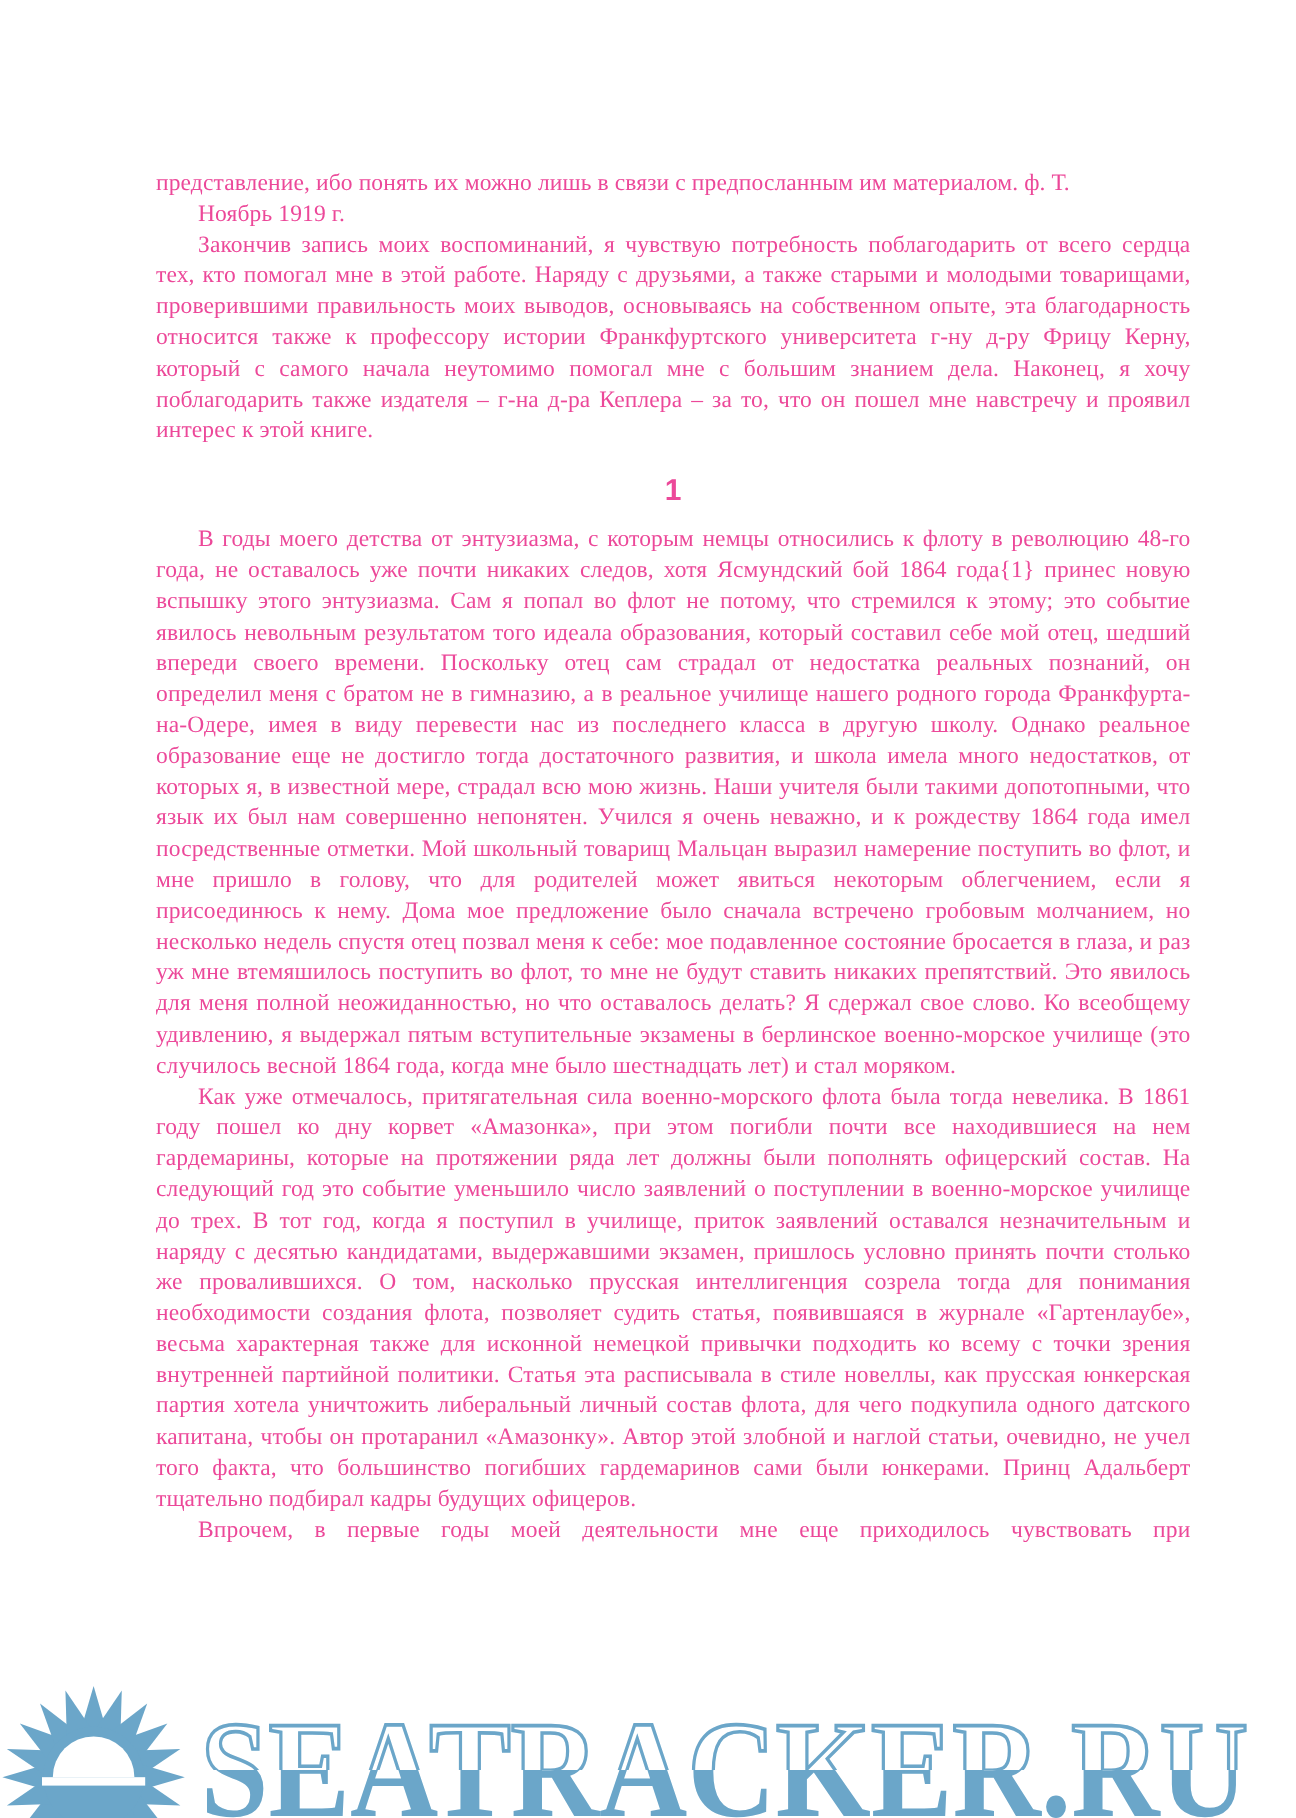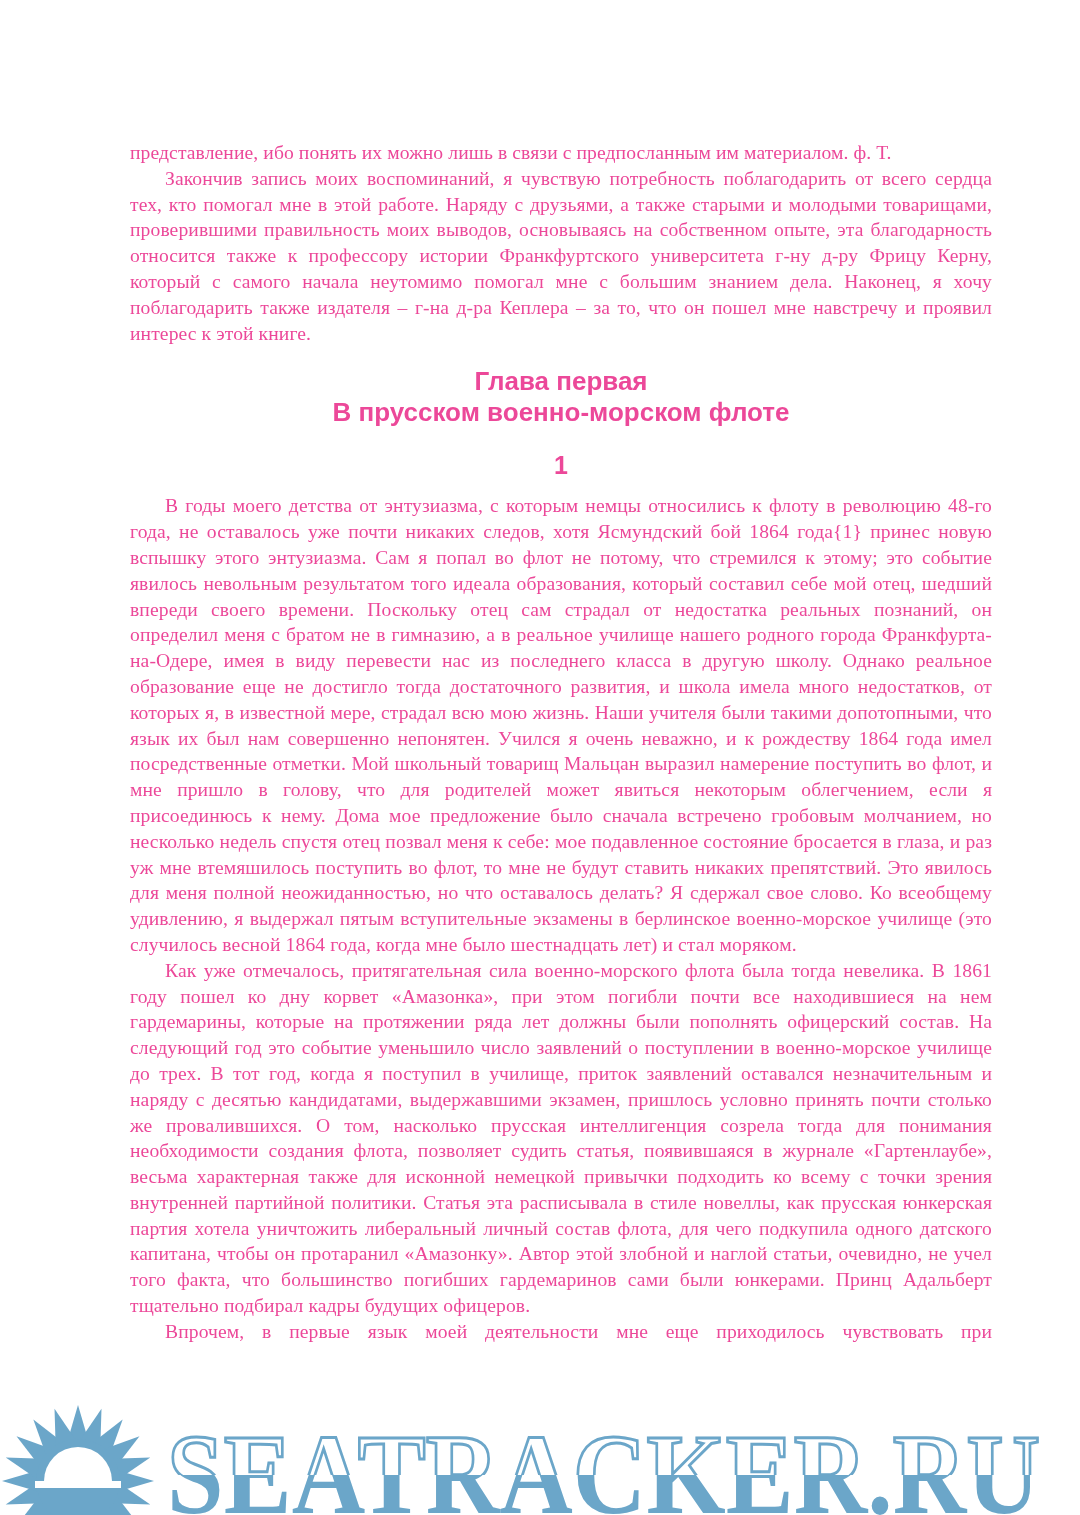--- a/index.html
+++ b/index.html
@@ -62,32 +62,29 @@
   .wm-text-top { fill: #ffffff; stroke: #6ba6c9; stroke-width: 3px; }
   .wm-text-bottom { fill: #6ba6c9; }
 </style>
 </head>
 <body>
 
 <div class="page">
 
   <div class="text-col">
     <p>представление, ибо понять их можно лишь в связи с предпосланным им материалом. ф. Т.</p>
+    <p class="indent">Ноябрь 1919 г.</p>
     <p class="indent">Закончив запись моих воспоминаний, я чувствую потребность поблагодарить от всего сердца тех, кто помогал мне в этой работе. Наряду с друзьями, а также старыми и молодыми товарищами, проверившими правильность моих выводов, основываясь на собственном опыте, эта благодарность относится также к профессору истории Франкфуртского университета г-ну д-ру Фрицу Керну, который с самого начала неутомимо помогал мне с большим знанием дела. Наконец, я хочу поблагодарить также издателя – г-на д-ра Кеплера – за то, что он пошел мне навстречу и проявил интерес к этой книге.</p>
 
-    <div class="chapter-heading">
-      <div>Глава первая</div>
-      <div>В прусском военно-морском флоте</div>
-    </div>
 
     <div class="section-number">1</div>
 
     <p class="indent">В годы моего детства от энтузиазма, с которым немцы относились к флоту в революцию 48-го года, не оставалось уже почти никаких следов, хотя Ясмундский бой 1864 года{1} принес новую вспышку этого энтузиазма. Сам я попал во флот не потому, что стремился к этому; это событие явилось невольным результатом того идеала образования, который составил себе мой отец, шедший впереди своего времени. Поскольку отец сам страдал от недостатка реальных познаний, он определил меня с братом не в гимназию, а в реальное училище нашего родного города Франкфурта-на-Одере, имея в виду перевести нас из последнего класса в другую школу. Однако реальное образование еще не достигло тогда достаточного развития, и школа имела много недостатков, от которых я, в известной мере, страдал всю мою жизнь. Наши учителя были такими допотопными, что язык их был нам совершенно непонятен. Учился я очень неважно, и к рождеству 1864 года имел посредственные отметки. Мой школьный товарищ Мальцан выразил намерение поступить во флот, и мне пришло в голову, что для родителей может явиться некоторым облегчением, если я присоединюсь к нему. Дома мое предложение было сначала встречено гробовым молчанием, но несколько недель спустя отец позвал меня к себе: мое подавленное состояние бросается в глаза, и раз уж мне втемяшилось поступить во флот, то мне не будут ставить никаких препятствий. Это явилось для меня полной неожиданностью, но что оставалось делать? Я сдержал свое слово. Ко всеобщему удивлению, я выдержал пятым вступительные экзамены в берлинское военно-морское училище (это случилось весной 1864 года, когда мне было шестнадцать лет) и стал моряком.</p>
     <p class="indent">Как уже отмечалось, притягательная сила военно-морского флота была тогда невелика. В 1861 году пошел ко дну корвет «Амазонка», при этом погибли почти все находившиеся на нем гардемарины, которые на протяжении ряда лет должны были пополнять офицерский состав. На следующий год это событие уменьшило число заявлений о поступлении в военно-морское училище до трех. В тот год, когда я поступил в училище, приток заявлений оставался незначительным и наряду с десятью кандидатами, выдержавшими экзамен, пришлось условно принять почти столько же провалившихся. О том, насколько прусская интеллигенция созрела тогда для понимания необходимости создания флота, позволяет судить статья, появившаяся в журнале «Гартенлаубе», весьма характерная также для исконной немецкой привычки подходить ко всему с точки зрения внутренней партийной политики. Статья эта расписывала в стиле новеллы, как прусская юнкерская партия хотела уничтожить либеральный личный состав флота, для чего подкупила одного датского капитана, чтобы он протаранил «Амазонку». Автор этой злобной и наглой статьи, очевидно, не учел того факта, что большинство погибших гардемаринов сами были юнкерами. Принц Адальберт тщательно подбирал кадры будущих офицеров.</p>
-    <p class="indent stretch-last">Впрочем, в первые язык моей деятельности мне еще приходилось чувствовать при</p>
+    <p class="indent stretch-last">Впрочем, в первые годы моей деятельности мне еще приходилось чувствовать при</p>
   </div>
 
   <svg class="watermark" viewBox="0 0 1080 163" xmlns="http://www.w3.org/2000/svg">
     <defs>
       <clipPath id="wm-top">
           <rect x="0" y="0" width="1080" height="84"></rect>
         </clipPath>
       <clipPath id="wm-bottom">
           <rect x="0" y="84" width="1080" height="79"></rect>
         </clipPath>

